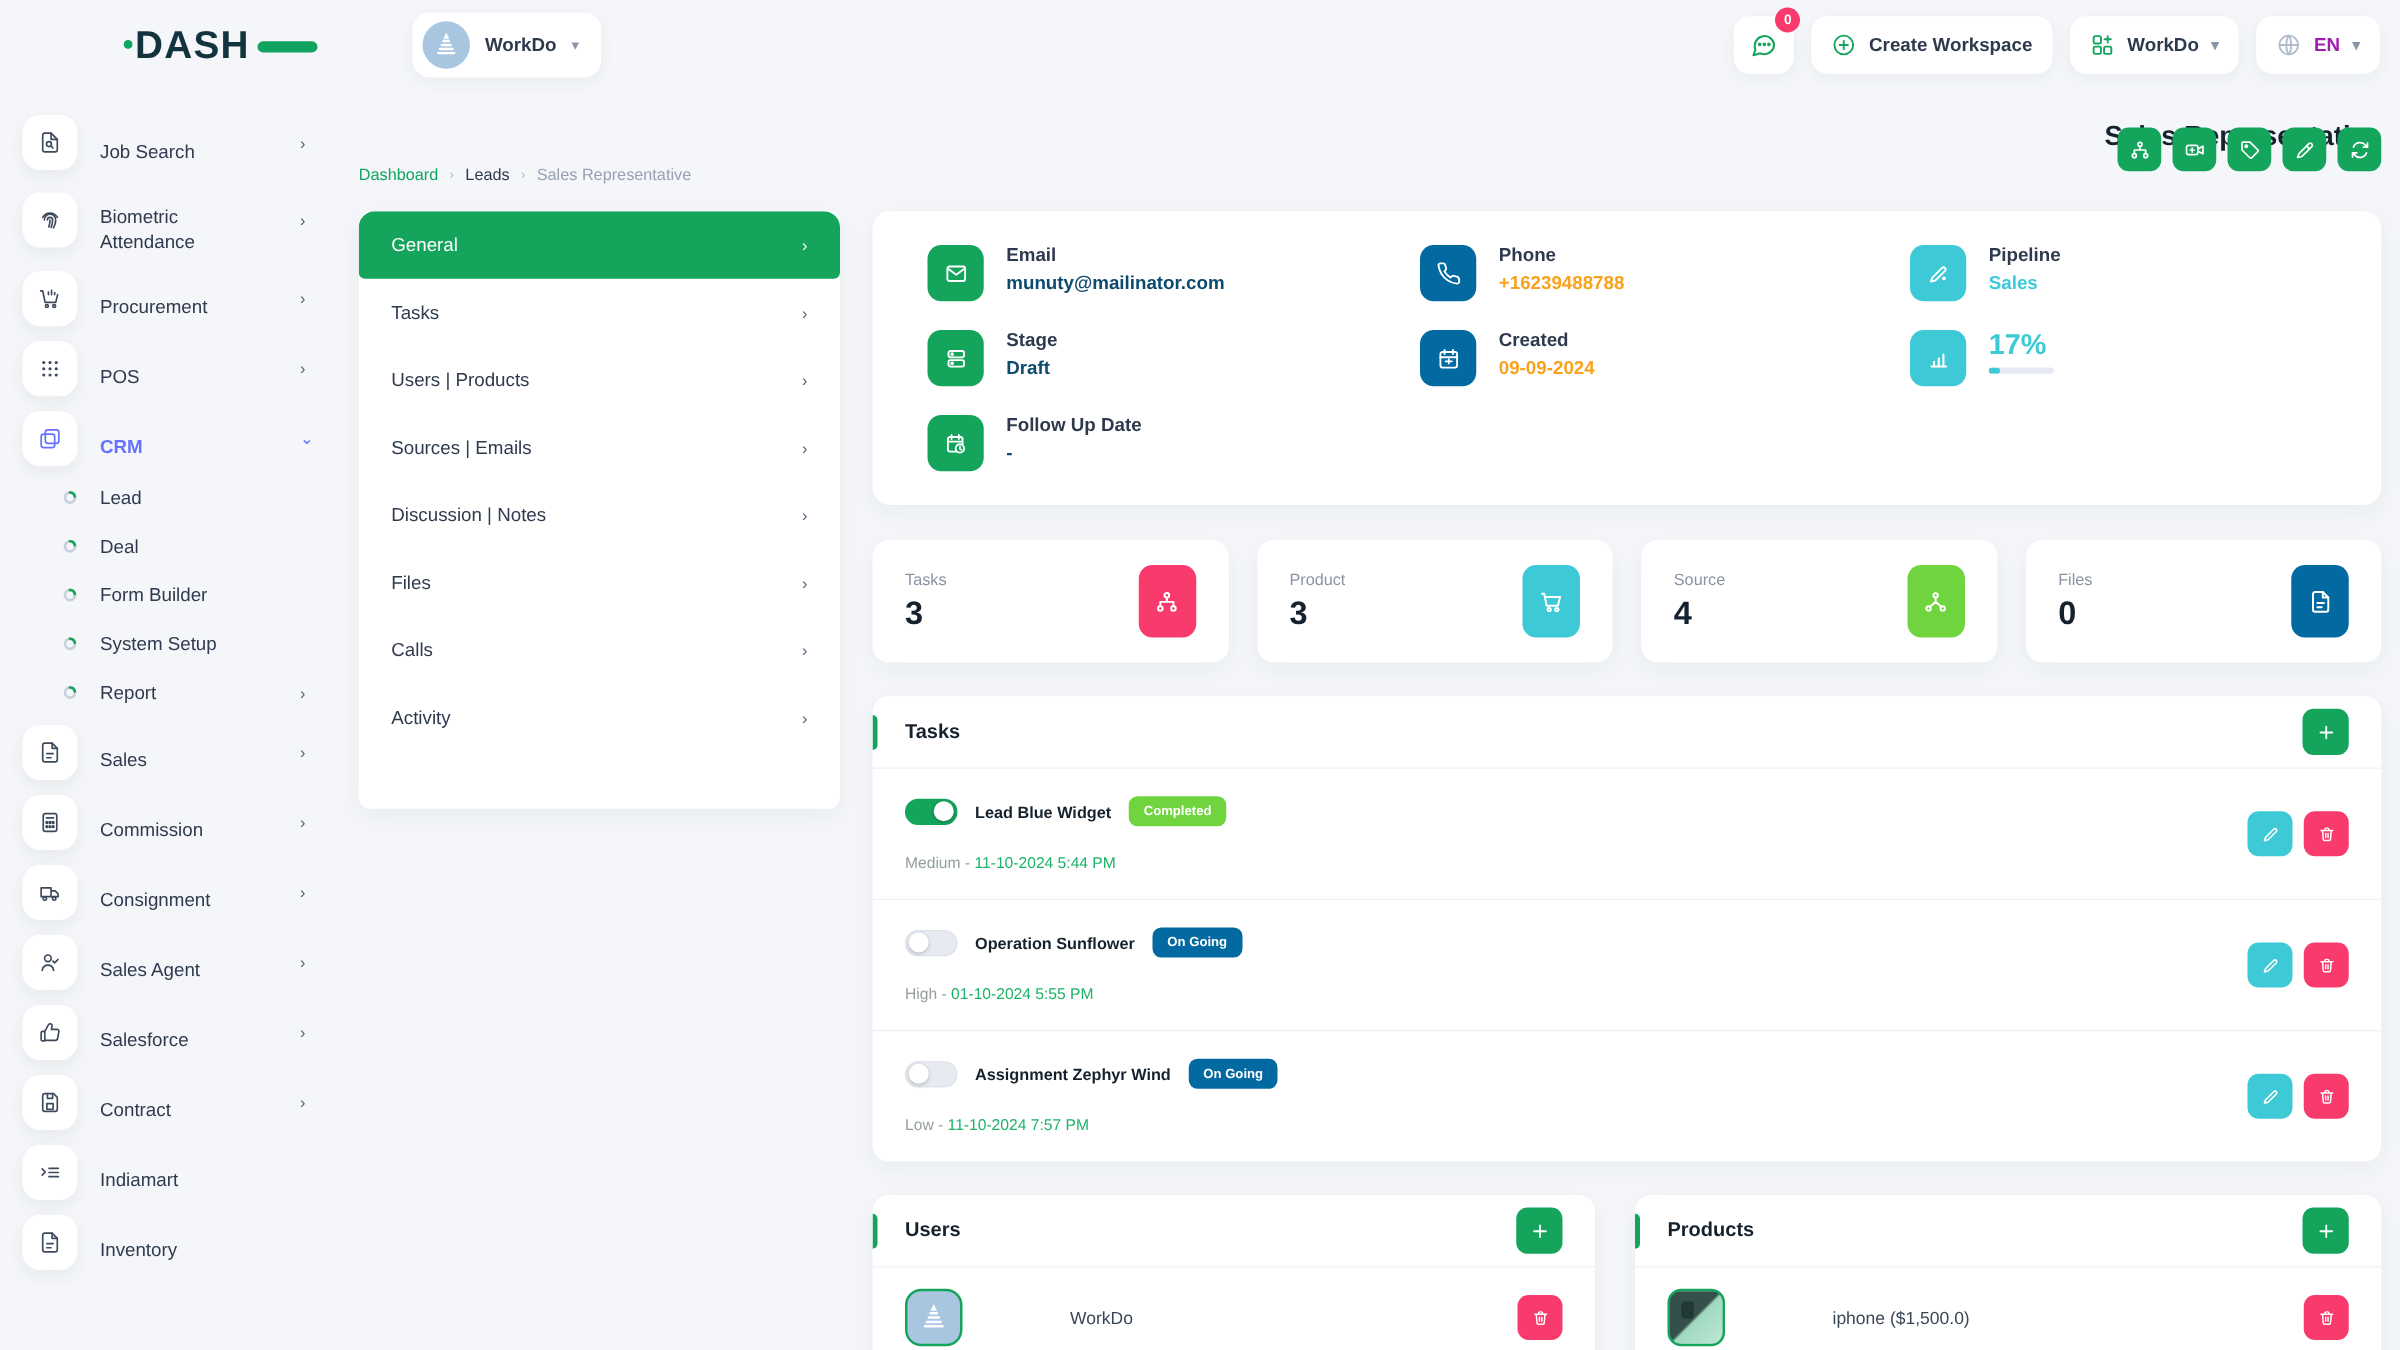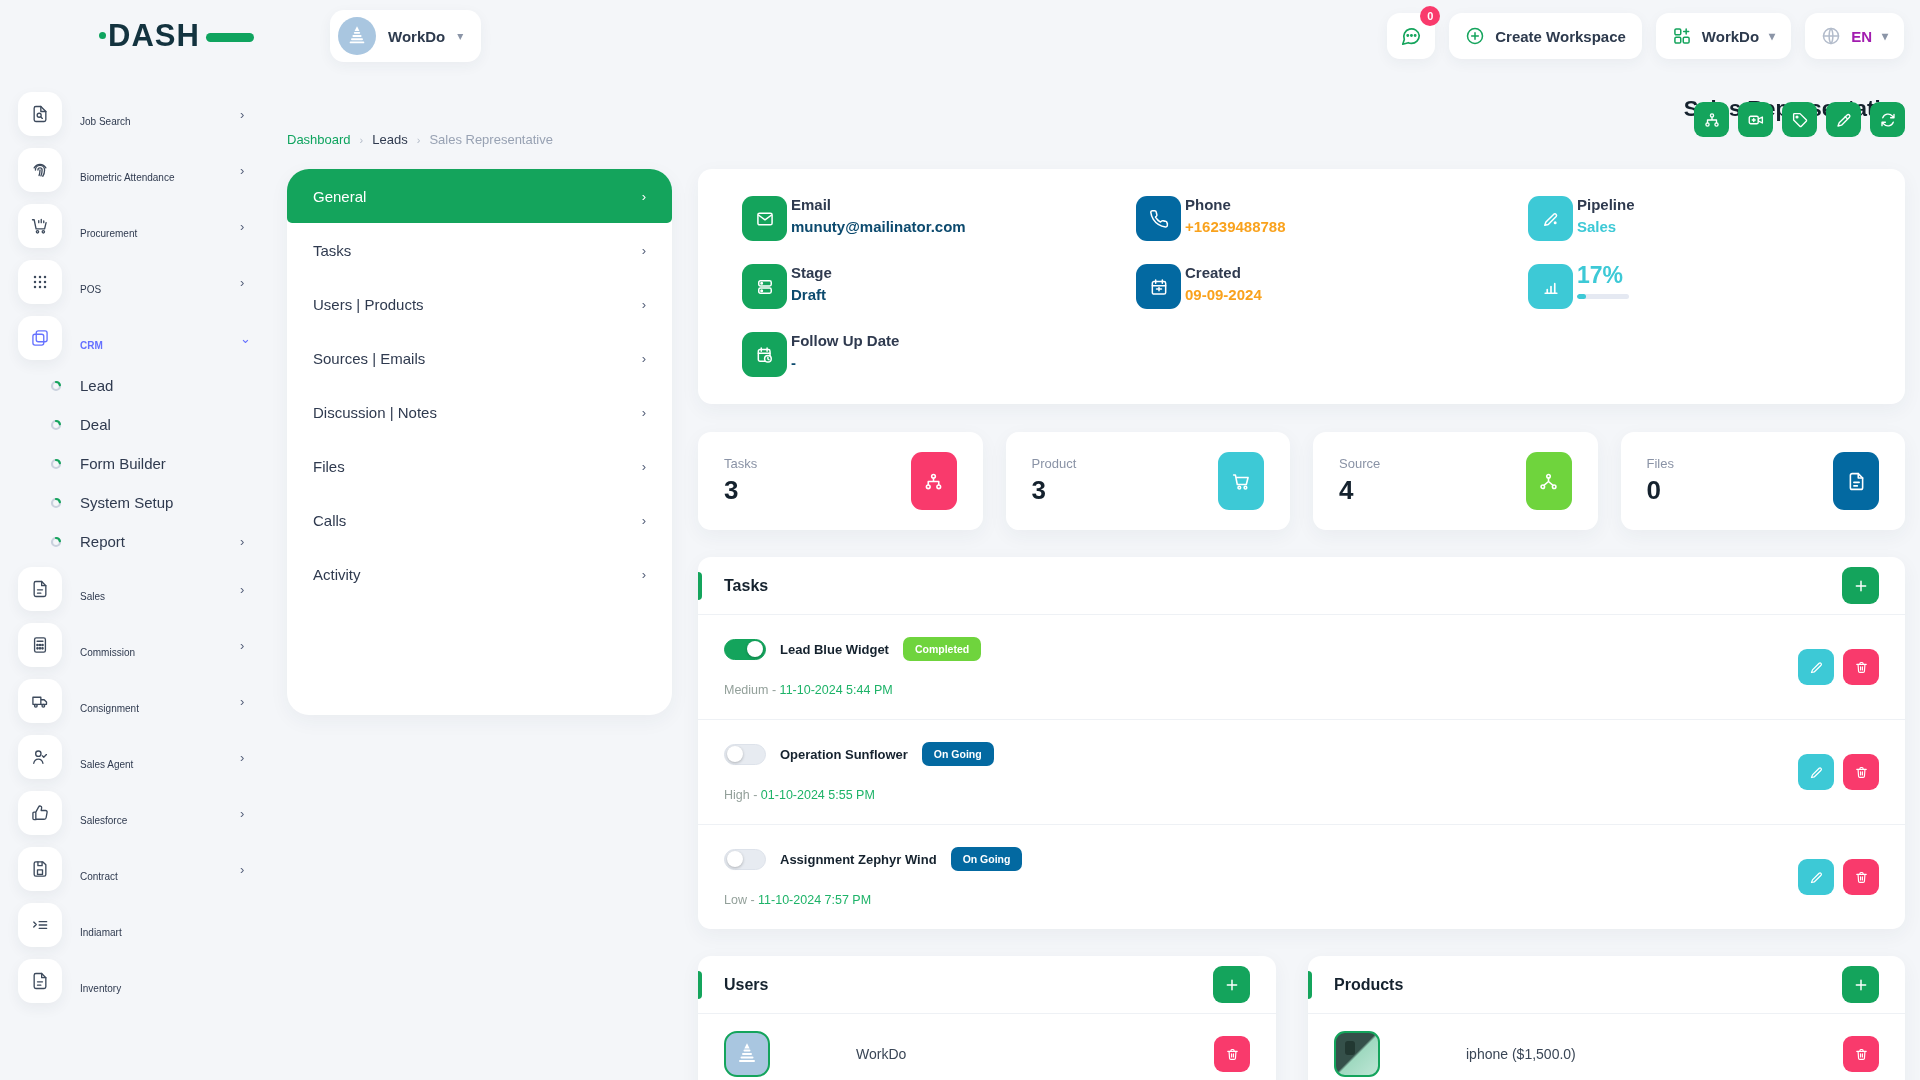--- a/index.html
+++ b/index.html
@@ -19,21 +19,21 @@
   .top-right { margin-left:auto; margin-right:16px; display:flex; align-items:center; gap:14px; }
   .icon-pill { position:relative; height:46px; background:#fff; border-radius:13px; display:flex; align-items:center; gap:10px; padding:0 16px; box-shadow:0 4px 14px rgba(35,50,70,.05); cursor:pointer; font-size:15px; font-weight:600; color:#2d3a4d; }
   .icon-pill.square { width:48px; justify-content:center; padding:0; }
   .badge0 { position:absolute; top:-7px; right:-5px; min-width:20px; height:20px; border-radius:50%; background:#f93a6c; color:#fff; font-size:11px; font-weight:700; display:flex; align-items:center; justify-content:center; }
   .green-txt { color:#a21caf; }
 
   
   .sidebar { position:absolute; top:78px; left:0; width:272px; padding:8px 0 0 14px; display:flex; flex-direction:column; }
   .s-item { display:grid; grid-template-columns:44px 1fr 18px; align-items:center; column-gap:18px; padding:6px 14px 6px 4px; cursor:pointer; }
   .s-icon { width:44px; height:44px; background:#fff; border-radius:14px; box-shadow:0 5px 14px rgba(35,50,70,.06); display:flex; align-items:center; justify-content:center; color:#3d4a5c; }
-  .s-label { font-size:10px; font-weight:500; color:#2f3a4f; max-width:118px; line-height:1.35;margin-top:16px; }
+  .s-label { font-size:15px; font-weight:500; color:#2f3a4f; max-width:118px; line-height:1.35;margin-top:16px; }
   .s-chev { color:#55607a; font-size:13px; }
   .s-item.active .s-label { color:#6571ff; font-weight:700; }
   .s-item.active .s-icon { color:#6571ff; }
   .s-item.active .s-chev { color:#6571ff; }
   .sub-item { display:grid; grid-template-columns:14px 1fr 18px; align-items:center; column-gap:16px; padding:11px 14px 11px 36px; cursor:pointer; }
   .sub-label { font-size:15px; color:#2f3a4f; }
 
   
   .main { position:absolute; left:287px; top:72px; width:1633px; }
   .page-head { position:relative; padding:24px 15px 0 0;text-align:right; }
@@ -41,31 +41,31 @@
   .breadcrumb { margin-top:10px; font-size:13px; color:#98a2b3; display:flex; gap:9px; align-items:center; }
   .breadcrumb .bc-home { color:#0fa45f; cursor:pointer; }
   .breadcrumb .bc-mid { color:#2f3a4f; cursor:pointer; }
   .bc-sep { color:#b4bcc9; font-size:11px; }
   .actions { position:absolute; right:15px; top:30px; display:flex; gap:9px; }
   .act-btn { width:35px; height:35px; border-radius:9px; background:#14a45c; border:none; color:#fff; display:flex; align-items:center; justify-content:center; cursor:pointer; }
 
   .content { display:flex; gap:26px; margin-top:22px; padding-right:15px; }
 
   
-  .tabs-card { width:385px; background:#fff; border-radius:22px; box-shadow:0 6px 20px rgba(35,50,70,.05); height:546px; overflow:hidden; flex:none; }
+  .tabs-card { width:385px; background:#fff; border-radius:9px; box-shadow:0 6px 20px rgba(35,50,70,.05); height:478px; overflow:hidden; flex:none; }
   .tab-item { height:54px; display:flex; align-items:center; justify-content:space-between; padding:0 26px; font-size:15px; color:#2f3a4f; cursor:pointer; }
   .tab-item .t-chev { color:#55607a; font-size:13px; }
   .tab-item.active { background:#14a45c; color:#fff; border-radius:13px 13px 5px 5px; font-weight:500; }
   .tab-item.active .t-chev { color:#fff; }
 
   .main-col { flex:1; min-width:0; }
 
   
   .info-card { background:#fff; border-radius:14px; box-shadow:0 6px 20px rgba(35,50,70,.05); padding:27px 28px; display:grid; grid-template-columns:394px 392px 1fr; row-gap:23px; }
-  .field { display:flex; gap:4px; align-items:flex-start;padding-left:16px; }
+  .field { display:flex; gap:18px; align-items:flex-start;padding-left:16px; }
   .f-icon { width:45px; height:45px; border-radius:11px; display:flex; align-items:center; justify-content:center; color:#fff; flex:none; }
   .bg-green { background:#14a45c; } .bg-orange { background:#0369a1; } .bg-cyan { background:#3dc9d6; } .bg-pink { background:#f93a6c; } .bg-lime { background:#6fd43d; }
   .f-label { font-size:15px; font-weight:700; color:#2f3a4f; }
   .f-value { margin-top:5px; font-size:15px; font-weight:600; }
   .v-green { color:#0c4a6e; } .v-orange { color:#f9a21d; } .v-cyan { color:#3dc9d6; }
   .pct { font-size:23px; font-weight:700; color:#3dc9d6; line-height:1; }
   .prog-track { margin-top:7px; width:52px; height:5px; border-radius:3px; background:#e5e9f2; overflow:hidden; }
   .prog-fill { height:100%; border-radius:3px; background:#3dc9d6; }
 
   

